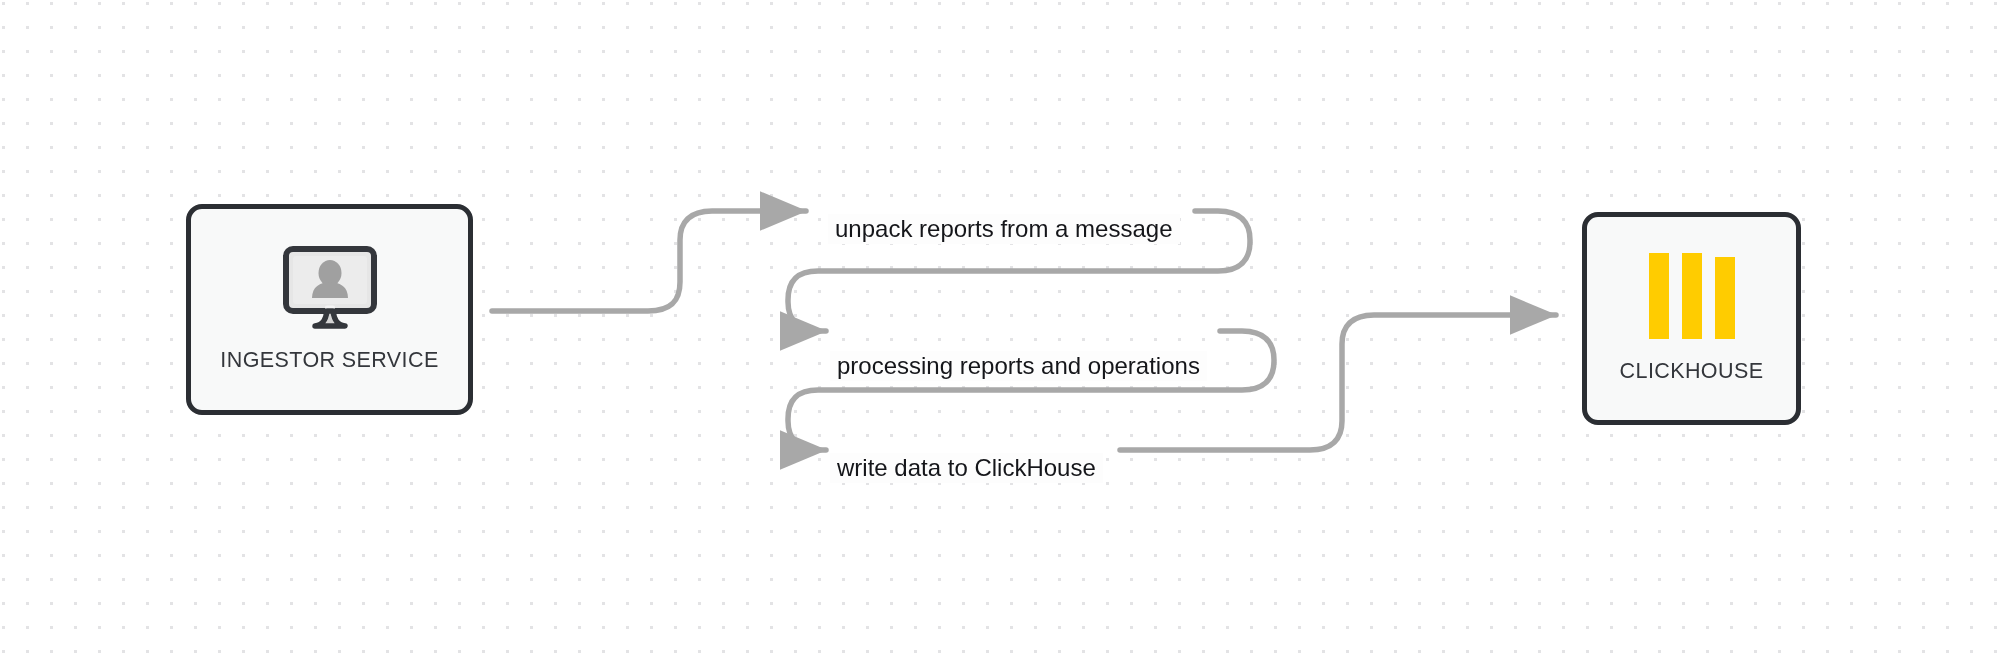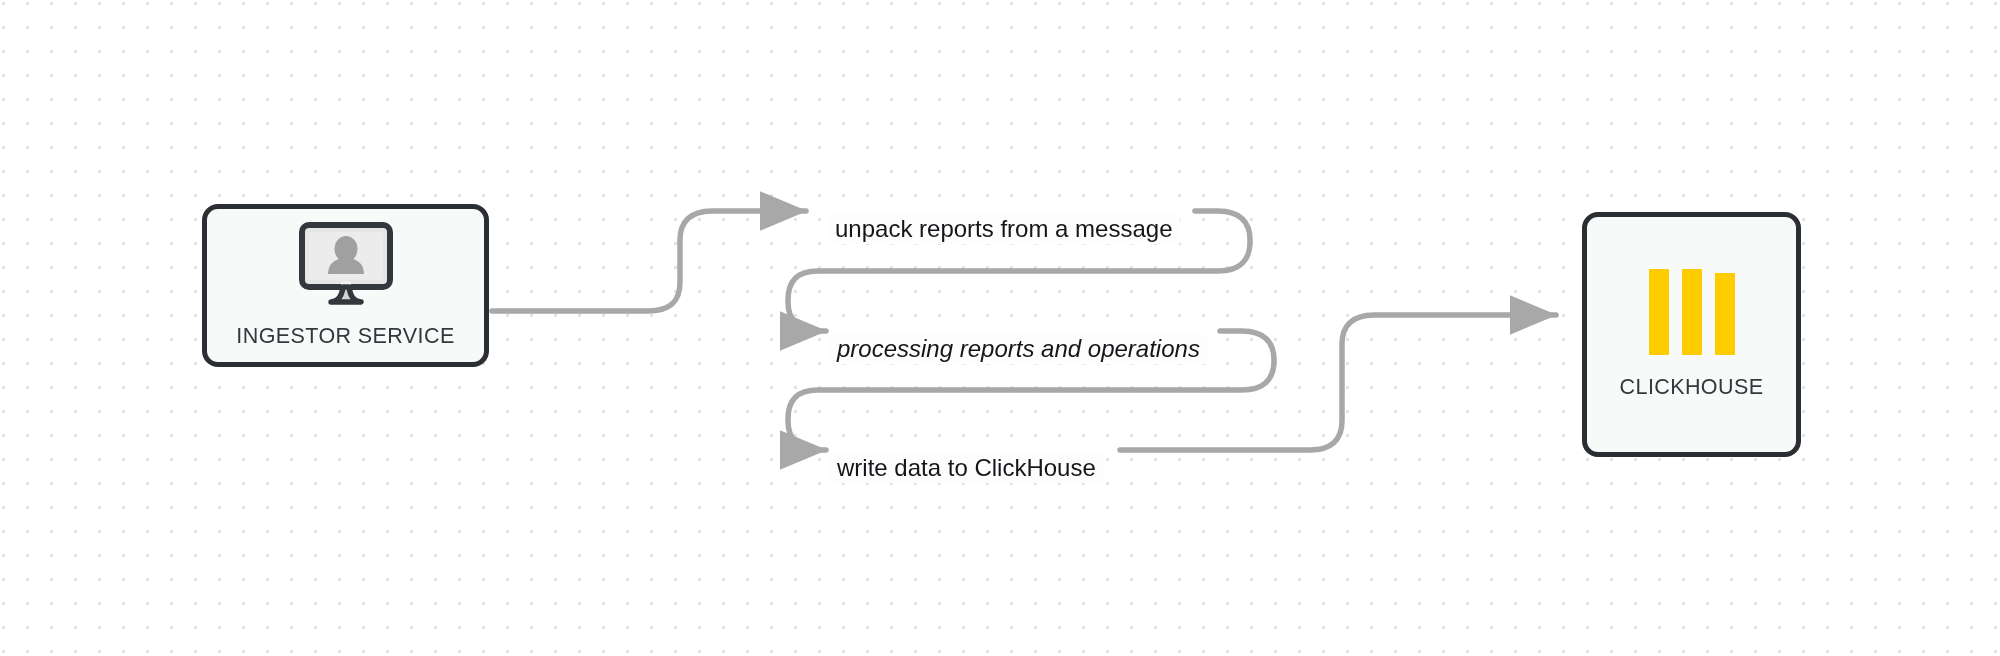--- a/index.html
+++ b/index.html
@@ -34,30 +34,30 @@
     box-sizing: border-box;
     background: #f8f9f9;
     border: 5px solid #2b2e33;
     border-radius: 16px;
     display: flex;
     flex-direction: column;
     align-items: center;
     justify-content: center;
   }
   #node-ingestor {
-    left: 202px;
+    left: 186px;
     top: 204px;
     width: 287px;
-    height: 163px;
+    height: 211px;
   }
   #node-clickhouse {
     left: 1582px;
     top: 212px;
     width: 219px;
-    height: 245px;
+    height: 213px;
   }
   .node-label {
     font-size: 21.5px;
     letter-spacing: 0.4px;
     color: #34373c;
     text-align: center;
     white-space: nowrap;
     font-weight: 400;
   }
   #node-ingestor .node-icon { margin-bottom: 14px; }
@@ -166,21 +166,21 @@
       <div class="ch-bar b2"></div>
       <div class="ch-bar b3"></div>
     </div>
     <div class="node-label">CLICKHOUSE</div>
   </div>
 
   <div class="edge-label" style="left:828px; top:211px;">
     <span class="lbl-bg">unpack reports from a message</span>
   </div>
 
-  <div class="edge-label" style="left:830px; top:331px;font-style:italic;">
+  <div class="edge-label" style="left:830px; top:348px;">
     <span class="lbl-bg">processing reports and operations</span>
   </div>
 
   <div class="edge-label" style="left:830px; top:450px;text-align:center;">
     <span class="lbl-bg">write data to ClickHouse</span>
   </div>
 
 </div>
 
 </body></html>

